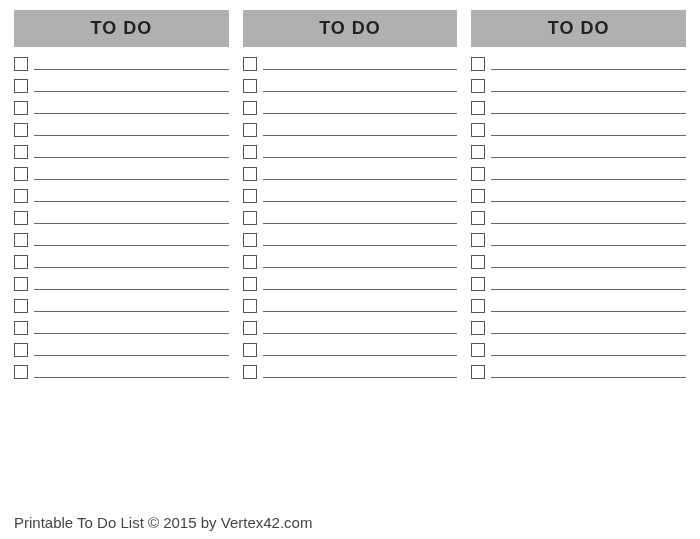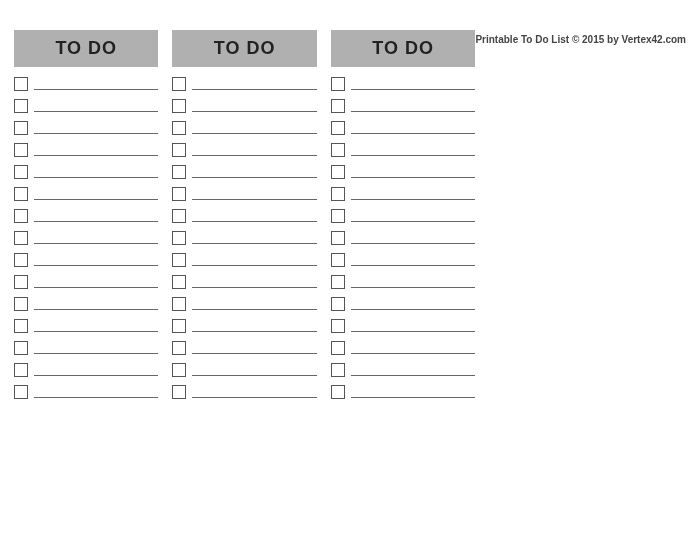--- a/index.html
+++ b/index.html
@@ -14,23 +14,22 @@
       width: 700px;
       height: 539px;
       overflow: hidden;
       display: flex;
       flex-direction: column;
     }
 
     .page-wrapper {
       flex: 1;
       display: flex;
-      flex-direction: row;
+      flex-direction: column;
       padding: 10px 14px 4px 14px;
-      margin-top: 20px;
     }
 
     .columns-container {
       display: flex;
       gap: 14px;
       flex: 1;
     }
 
     .todo-column {
       flex: 1;
@@ -76,24 +75,23 @@
       flex: 1;
       border-bottom: 1px solid #666;
       height: 14px;
       margin-bottom: 2px;
     }
 
     .footer {
       display: flex;
       justify-content: space-between;
       padding: 4px 0 4px 0;
-      font-size: 10px;
+      font-size: 15px;
       color: #555;
       border-top: none;
-      font-weight: bold;
     }
 
     .footer-left {
       color: #444;
     }
 
     .footer-right {
       color: #444;
     }
   </style>

